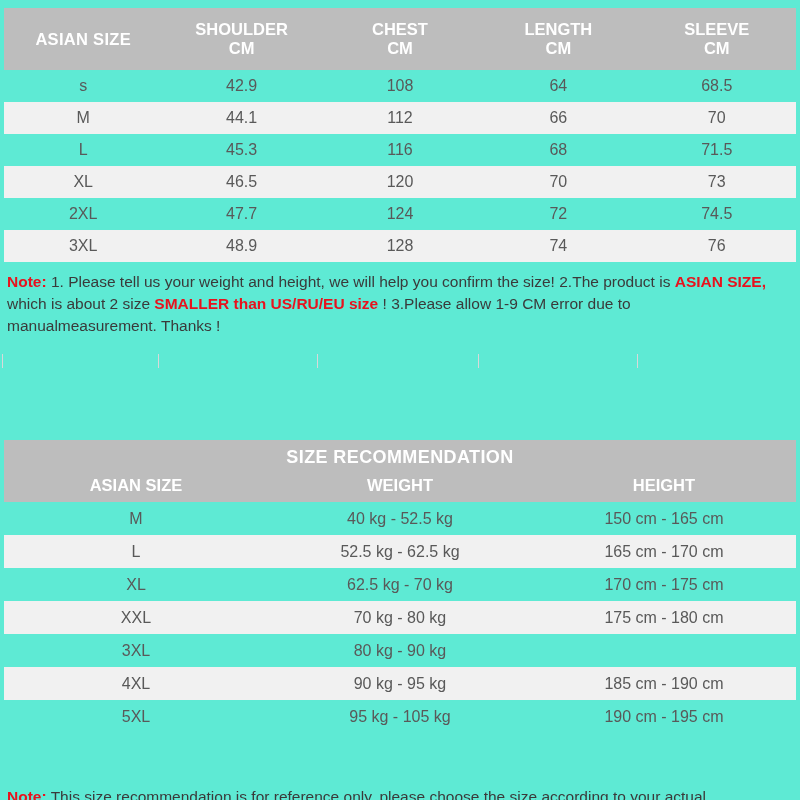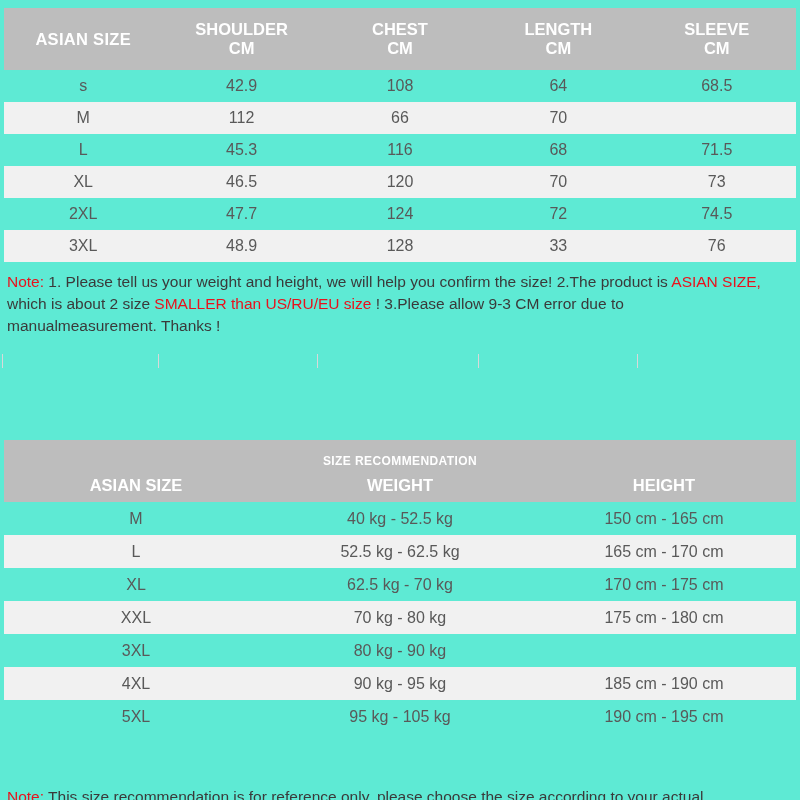--- a/index.html
+++ b/index.html
@@ -52,40 +52,40 @@
   .note {
     position: absolute;
     left: 7px;
     width: 790px;
     color: var(--note-text, #3a3a3a);
     font-size: 15.5px;
   }
   .note1 { top: 271px; height: 60px; line-height: 22px; overflow: hidden; }
   .note2 { top: 784px; line-height: 26px; }
   .note-line { white-space: nowrap; }
-  .red { color: var(--accent, #e8121d); font-weight: normal; }
+  .red { color: var(--accent, #e8121d); font-weight: bold; }
 
   
   .ghost-row { position: absolute; top: 354px; left: 0; width: 800px; height: 14px; }
   .ghost-tick { position: absolute; top: 0; width: 1px; height: 14px; background: #d9d9d9; }
 
   
   .table2 { position: absolute; top: 440px; left: 4px; width: 792px; }
   .t2-header {
     height: 62px;
     background: var(--header-bg, #bdbdbd);
     color: #ffffff;
     font-weight: bold;
   }
   .t2-title {
     height: 28px;
     display: flex;
     align-items: flex-end;
     justify-content: center;
-    font-size: 12px;
+    font-size: 18px;
     letter-spacing: 0.4px;
   }
   .t2-cols { height: 34px; display: flex; align-items: center; font-size: 16.5px; }
   .c3 { width: 33.333%; text-align: center; }
   .t2-row {
     display: flex;
     height: 33px;
     align-items: center;
     font-size: 16px;
     color: var(--cell-text, #595959);
@@ -120,20 +120,21 @@
     <div class="t1-body">
         <div class="t-row">
           <span class="c5">s</span>
           <span class="c5">42.9</span>
           <span class="c5">108</span>
           <span class="c5">64</span>
           <span class="c5">68.5</span>
         </div>
         <div class="t-row">
           <span class="c5">M</span>
+          <span class="c5">44.1</span>
           <span class="c5">112</span>
           <span class="c5">66</span>
           <span class="c5">70</span>
         </div>
         <div class="t-row">
           <span class="c5">L</span>
           <span class="c5">45.3</span>
           <span class="c5">116</span>
           <span class="c5">68</span>
           <span class="c5">71.5</span>
@@ -149,29 +150,29 @@
           <span class="c5">2XL</span>
           <span class="c5">47.7</span>
           <span class="c5">124</span>
           <span class="c5">72</span>
           <span class="c5">74.5</span>
         </div>
         <div class="t-row">
           <span class="c5">3XL</span>
           <span class="c5">48.9</span>
           <span class="c5">128</span>
-          <span class="c5">33</span>
+          <span class="c5">74</span>
           <span class="c5">76</span>
         </div>
       </div>
   </section>
 
   <div class="note note1">
       <div class="note-line"><span class="red">Note:</span><span> 1. Please tell us your weight and height, we will help you confirm the size!  2.The product is </span><span class="red">ASIAN SIZE,</span></div>
-      <div class="note-line"><span>which is about 2 size </span><span class="red">SMALLER than US/RU/EU size</span><span> !  3.Please allow 9-3 CM error due to</span></div>
+      <div class="note-line"><span>which is about 2 size </span><span class="red">SMALLER than US/RU/EU size</span><span> !  3.Please allow 1-9 CM error due to</span></div>
       <div class="note-line"><span>manualmeasurement.  Thanks !</span></div>
     </div>
 
   <div class="ghost-row">
       <div class="ghost-tick" style="left: 2px;"></div>
       <div class="ghost-tick" style="left: 158px;"></div>
       <div class="ghost-tick" style="left: 317px;"></div>
       <div class="ghost-tick" style="left: 478px;"></div>
       <div class="ghost-tick" style="left: 637px;"></div>
     </div>

